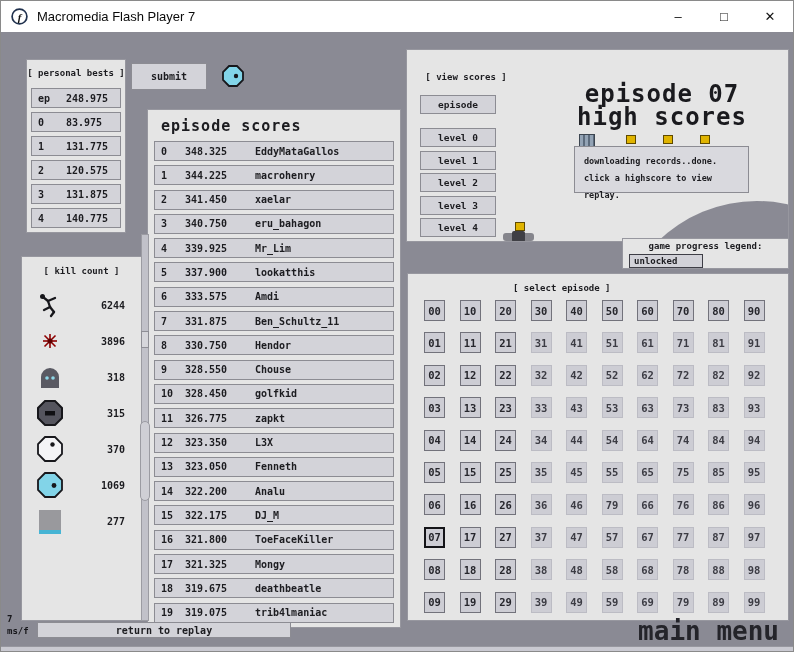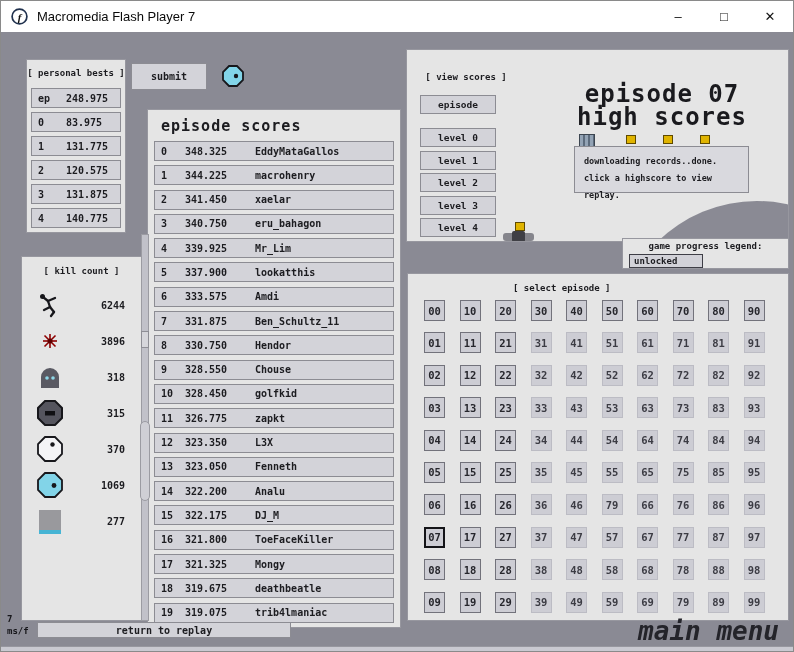--- a/index.html
+++ b/index.html
@@ -71,21 +71,21 @@
   #select-panel{left:406px;top:241px;width:382px;height:348px;}
   #select-label{position:absolute;left:57px;top:9px;margin-left:48px;}
   #episode-grid{position:absolute;left:16px;top:26px;display:grid;grid-template-columns:repeat(10,21px);gap:11.4px 14.5px;}
   .cell{width:21px;height:21px;display:flex;align-items:center;justify-content:center;font-size:10.5px;background:#cdcdd4;box-sizing:border-box;color:#26262c;}
   .c-u{border:1px solid #72727b;}
   .c-l{border:1px solid #bcbcc4;color:#3c3c44;}
   .c-s{border:2px solid #141418;}
   
   #fps{position:absolute;left:6px;top:581px;font-size:9px;line-height:12px;color:#16161a;}
   #return-btn{position:absolute;left:36px;top:590px;width:254px;height:16px;display:flex;align-items:center;justify-content:center;font-size:10px;}
-  #main-menu{position:absolute;right:14px;top:584px;font-size:26px;letter-spacing:0;color:#24242a;font-style:italic;}
+  #main-menu{position:absolute;right:14px;top:584px;font-size:26px;letter-spacing:0;color:#24242a;}
   #bottom-strip{position:absolute;left:0;top:614px;width:100%;height:7px;background:#c9c9d1;border-top:1px solid #97979f;box-sizing:border-box;}
 </style>
 </head>
 <body>
 
 <div class="window">
 
   <div class="titlebar">
     <span class="flash-logo">
       <svg width="17" height="17" viewBox="0 0 17 17">

